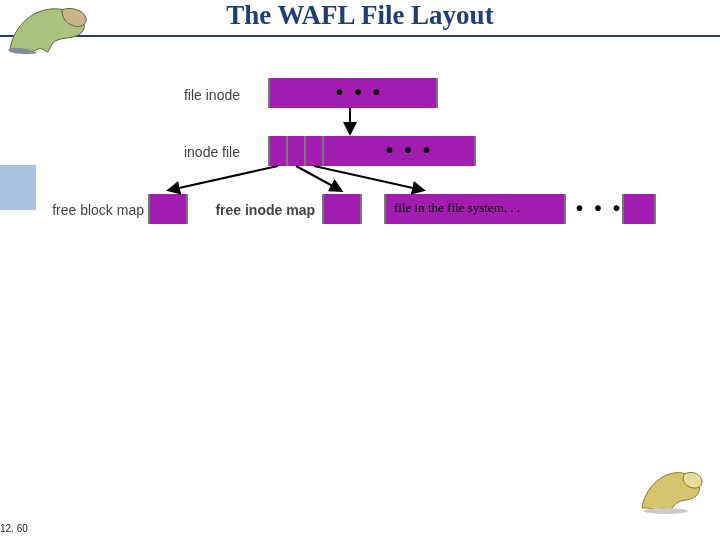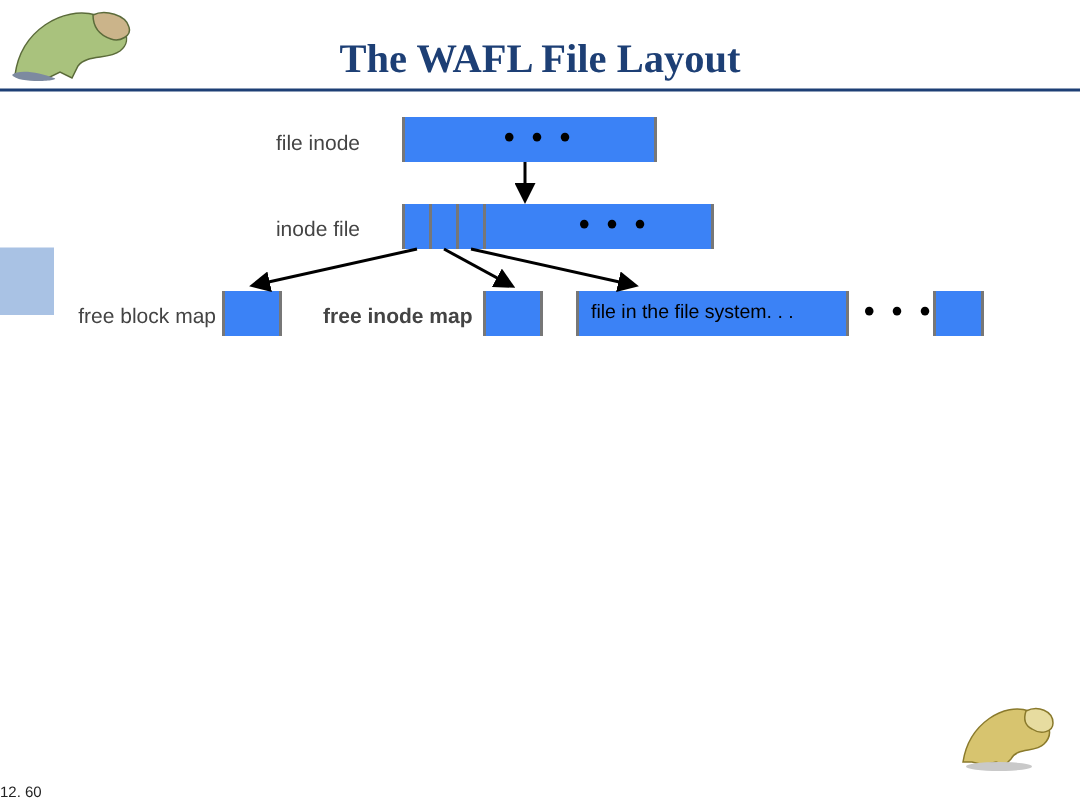--- a/index.html
+++ b/index.html
@@ -11,21 +11,21 @@
     font-family: Arial, Helvetica, sans-serif;
     position: relative;
     overflow: hidden;
   }
   .title {
     font-family: "Times New Roman", Times, serif;
     font-size: 27px;
     font-weight: bold;
     color: #1d3f75;
     text-align: center;
-    padding-top: 24px;
+    padding-top: 0;
   }
   .title-rule {
     margin: 4px 0 0 0;
     border: none;
     border-top: 2px solid #1d3f75;
     width: 100%;
   }
   .dino-left {
     position: absolute;
     left: 2px;
@@ -77,23 +77,24 @@
     left: 0; right: 0;
     top: 72px;
     padding: 0 20px;
     font-family: "Verdana", sans-serif;
     font-size: 14px;
     color: #444;
   }
   .lbl { position: absolute; text-align: right; }
   .box {
     position: absolute;
-    background: #3b82f6;
+    background: #a21caf;
     border-left: 2px solid #777;
     border-right: 2px solid #777;
+    font-family: Liberation Serif, serif;
   }
   .dots {
     position: absolute;
     font-size: 20px;
     font-weight: bold;
     letter-spacing: 3px;
     color: #000;
   }
   svg.arrows {
     position: absolute;

